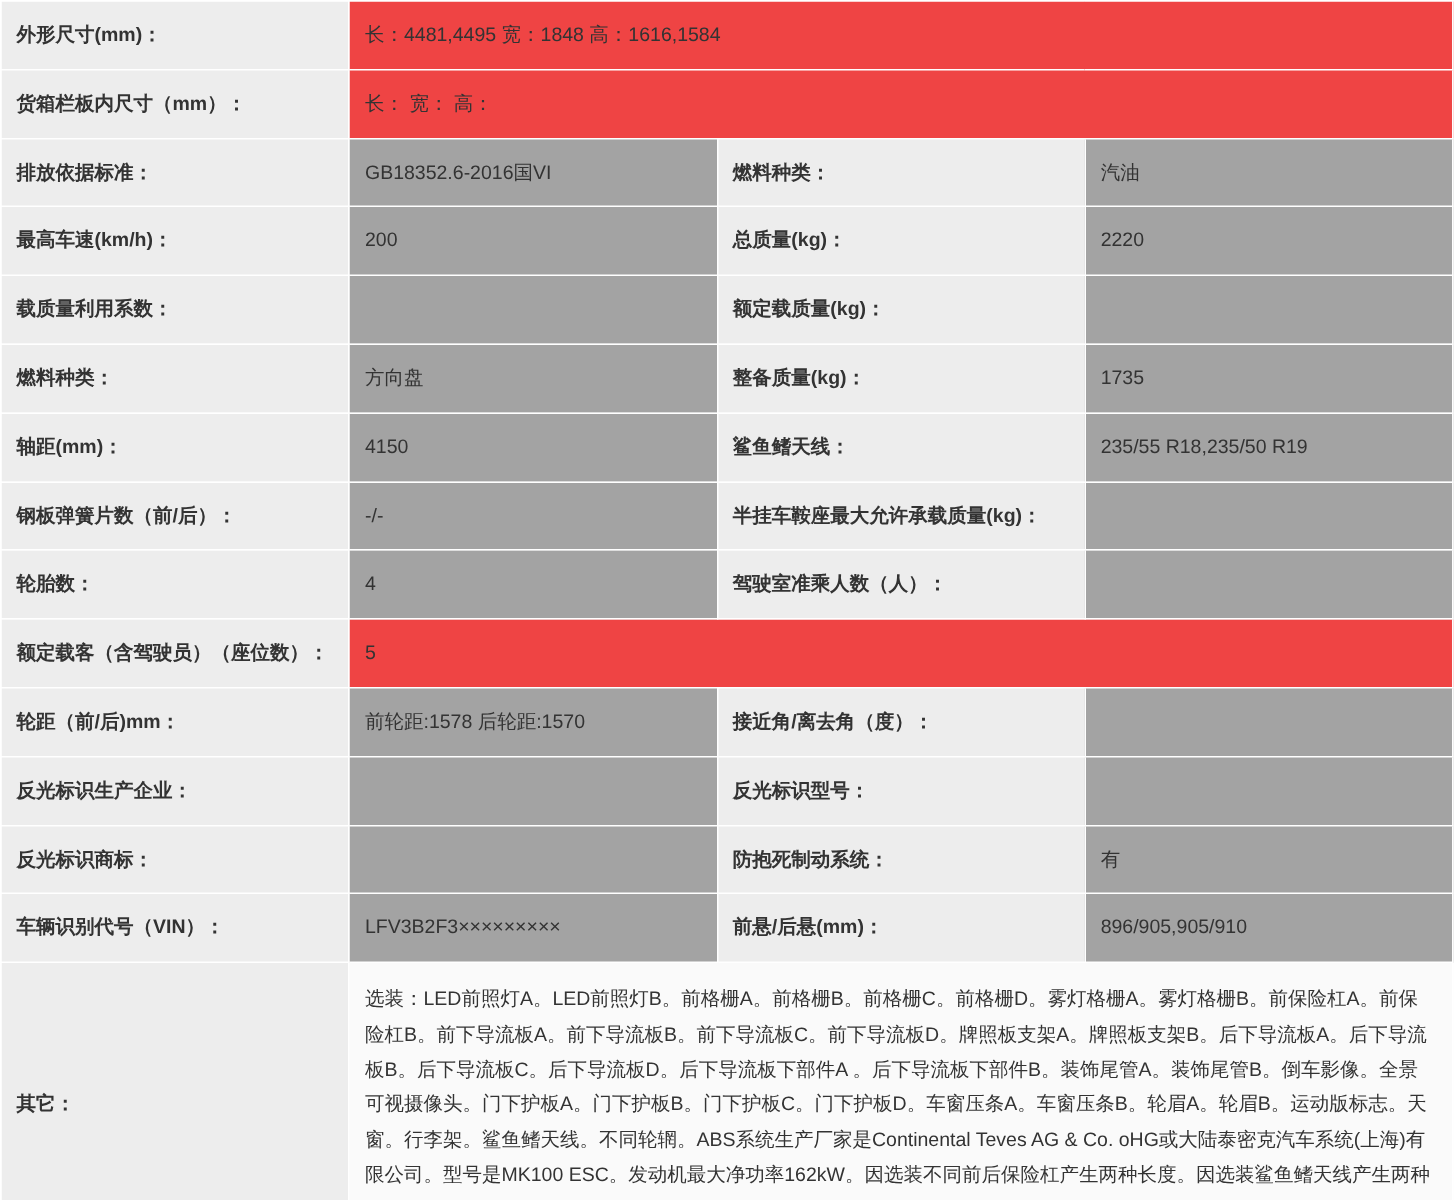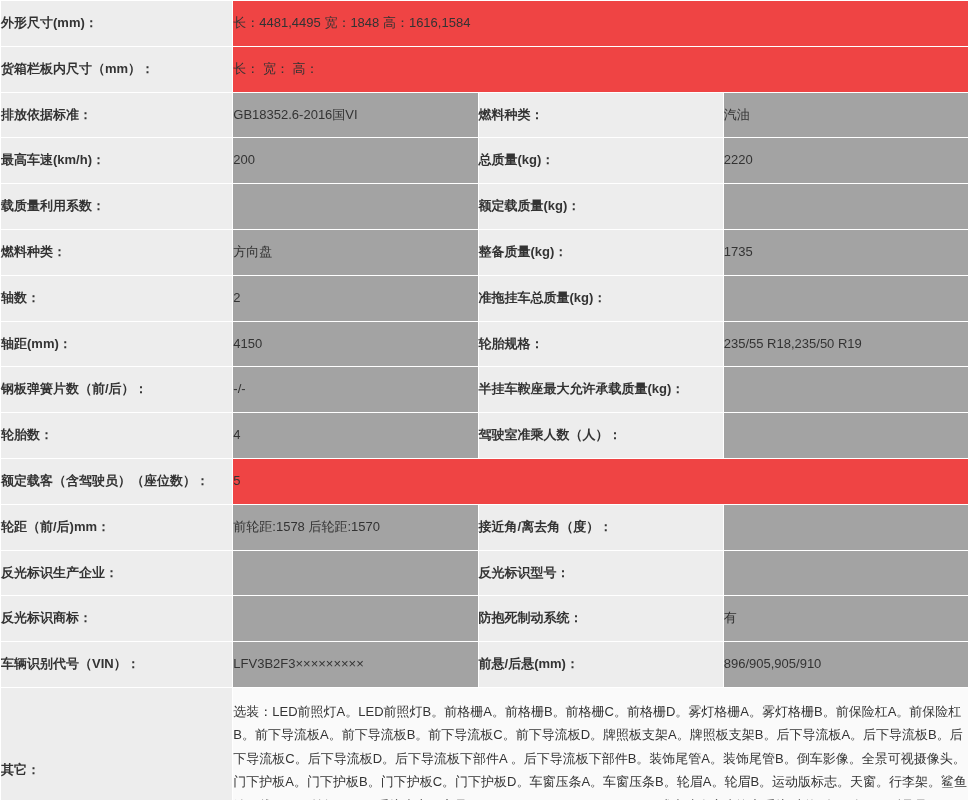--- a/index.html
+++ b/index.html
@@ -14,21 +14,21 @@
       background: #fff;
       width: 969px;
       position: relative;
     }
     table {
       width: 100%;
       border-collapse: collapse;
       table-layout: fixed;
     }
     td {
-      padding: 12px 0;
+      padding: 12px 10px;
       border: 1px solid #fff;
       vertical-align: middle;
       word-wrap: break-word;
       line-height: 1.6;
     }
     td.label {
       background: #ededed;
       font-weight: bold;
       color: #333;
       width: 24%;
@@ -79,29 +79,23 @@
     <td class="label">额定载质量(kg)：</td>
     <td class="value"></td>
   </tr>
   <tr>
     <td class="label">燃料种类：</td>
     <td class="value">方向盘</td>
     <td class="label">整备质量(kg)：</td>
     <td class="value">1735</td>
   </tr>
   <tr>
-    <td class="label">轴数：</td>
-    <td class="value">2</td>
-    <td class="label">准拖挂车总质量(kg)：</td>
-    <td class="value"></td>
-  </tr>
-  <tr>
     <td class="label">轴距(mm)：</td>
     <td class="value">4150</td>
-    <td class="label">轮胎规格：</td>
+    <td class="label">鲨鱼鳍天线：</td>
     <td class="value">235/55 R18,235/50 R19</td>
   </tr>
   <tr>
     <td class="label">钢板弹簧片数（前/后）：</td>
     <td class="value">-/-</td>
     <td class="label">半挂车鞍座最大允许承载质量(kg)：</td>
     <td class="value"></td>
   </tr>
   <tr>
     <td class="label">轮胎数：</td>

